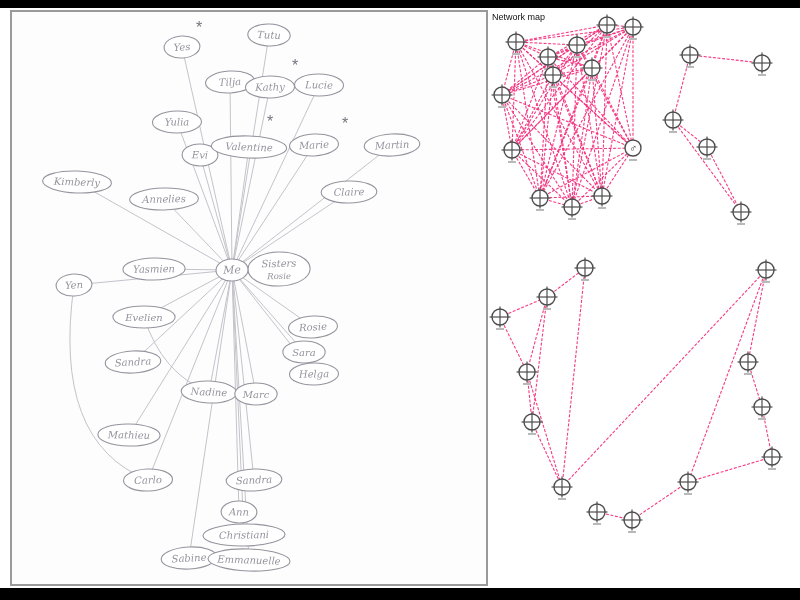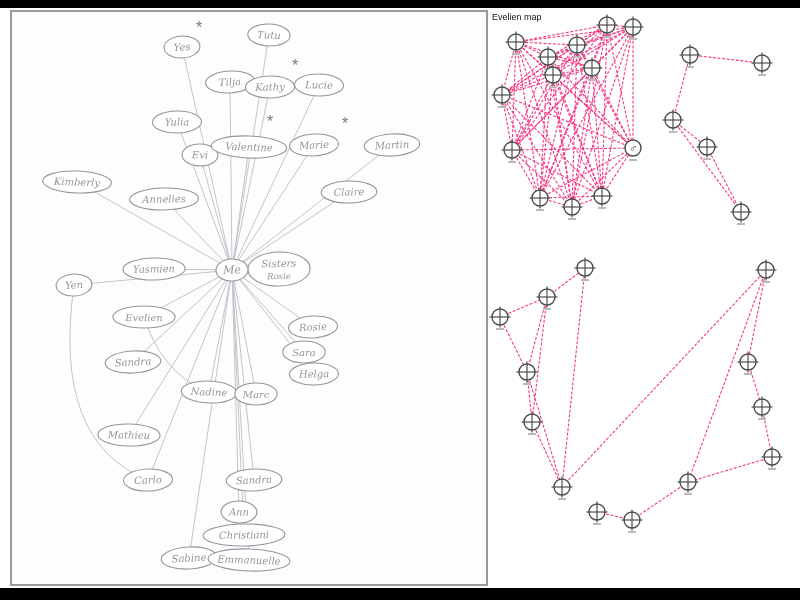--- a/index.html
+++ b/index.html
@@ -189,21 +189,21 @@
         <text x="237" y="551.5" text-anchor="middle" font-size="10" font-style="italic" font-family="&quot;DejaVu Serif&quot;, serif" fill="#94949e">Emmanuelle</text>
       </g>
       <g transform="rotate(-2 220 258)">
         <ellipse cx="220" cy="258" rx="16" ry="11" fill="#ffffff" stroke="#94949e" stroke-width="1.1"></ellipse>
         <text x="220" y="261.5" text-anchor="middle" font-size="11" font-style="italic" font-family="&quot;DejaVu Serif&quot;, serif" fill="#94949e">Me</text>
       </g>
     </svg>
 </div>
 
 <div id="right-panel">
-  <div id="network-title">Evelien map</div>
+  <div id="network-title">Network map</div>
   <svg id="right-svg" viewBox="0 0 312 580">
       <line x1="28" y1="34" x2="60" y2="49" stroke="#f5307e" stroke-width="1.1" stroke-dasharray="3 1.6" opacity="0.95"></line>
       <line x1="28" y1="34" x2="89" y2="37" stroke="#f5307e" stroke-width="1.1" stroke-dasharray="3 1.6" opacity="0.95"></line>
       <line x1="28" y1="34" x2="119" y2="17" stroke="#f5307e" stroke-width="1.1" stroke-dasharray="3 1.6" opacity="0.95"></line>
       <line x1="28" y1="34" x2="145" y2="19" stroke="#f5307e" stroke-width="1.1" stroke-dasharray="3 1.6" opacity="0.95"></line>
       <line x1="28" y1="34" x2="65" y2="67" stroke="#f5307e" stroke-width="1.1" stroke-dasharray="3 1.6" opacity="0.95"></line>
       <line x1="28" y1="34" x2="104" y2="60" stroke="#f5307e" stroke-width="1.1" stroke-dasharray="3 1.6" opacity="0.95"></line>
       <line x1="28" y1="34" x2="14" y2="87" stroke="#f5307e" stroke-width="1.1" stroke-dasharray="3 1.6" opacity="0.95"></line>
       <line x1="28" y1="34" x2="24" y2="142" stroke="#f5307e" stroke-width="1.1" stroke-dasharray="3 1.6" opacity="0.95"></line>
       <line x1="28" y1="34" x2="52" y2="190" stroke="#f5307e" stroke-width="1.1" stroke-dasharray="3 1.6" opacity="0.95"></line>

